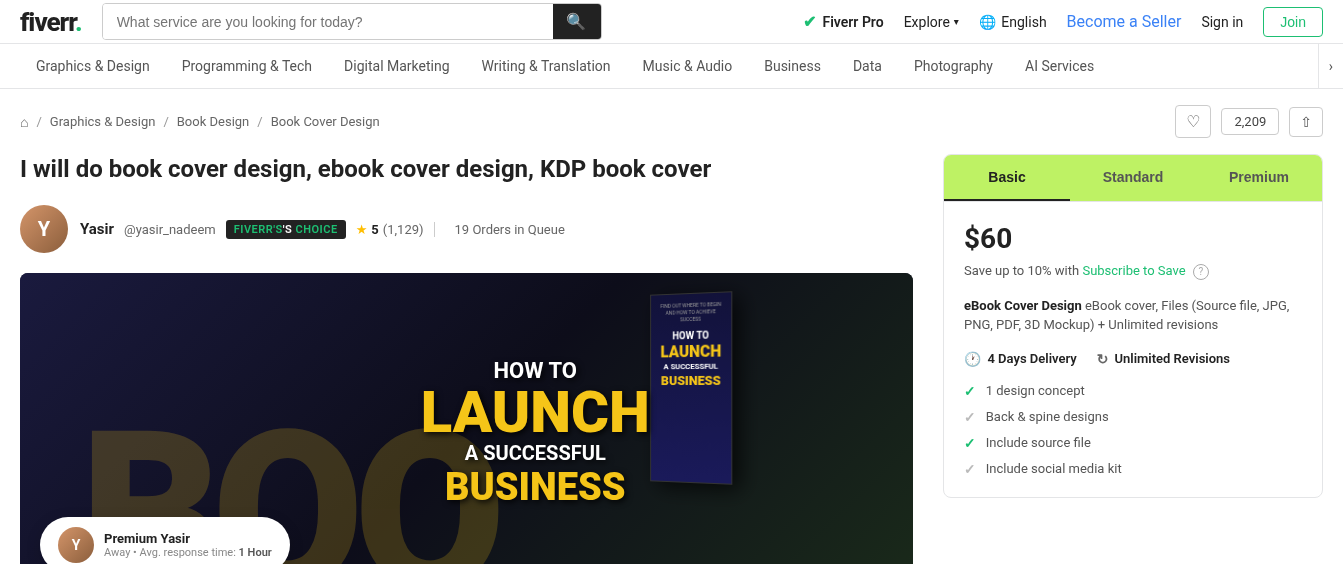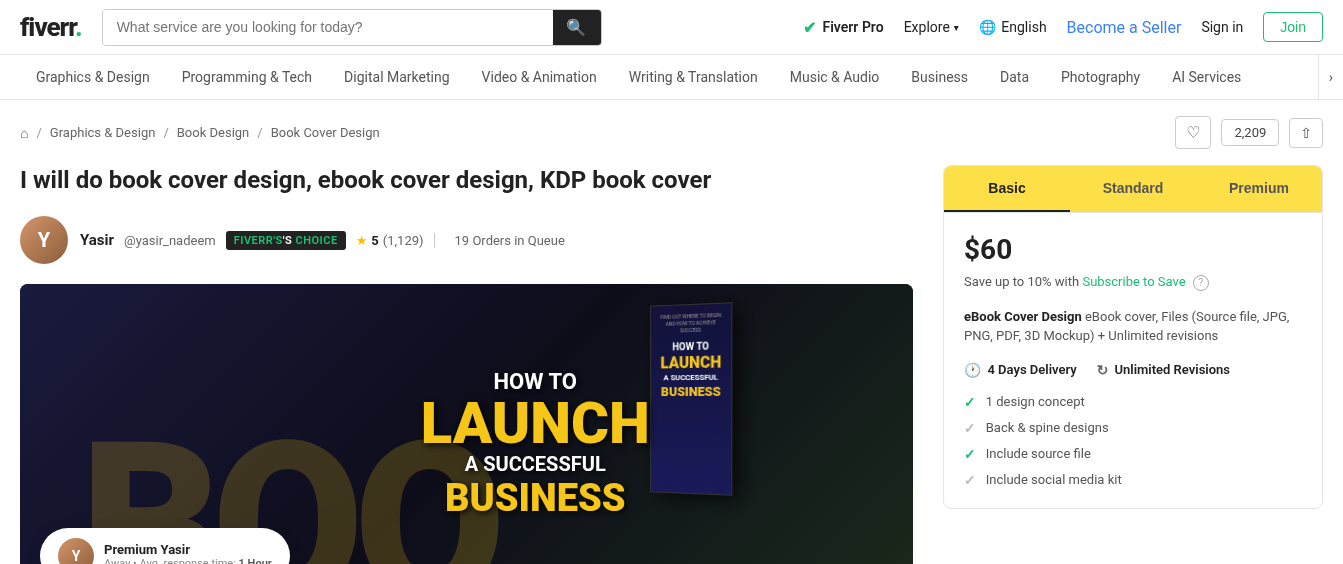--- a/index.html
+++ b/index.html
@@ -1,19 +1,19 @@
 <!DOCTYPE html>
 <html><head>
   <meta charset="utf-8">
   <style>
     * { margin: 0; padding: 0; box-sizing: border-box; }
     body { font-family: -apple-system, BlinkMacSystemFont, 'Segoe UI', Roboto, sans-serif; font-size: 14px; color: #222; background: #fff; overflow-x: hidden; }
 
     
-    .header { display: flex; align-items: center; padding: 0 20px; height: 55px; border-bottom: 1px solid #e4e5e7; gap: 20px; }
+    .header { display: flex; align-items: center; padding: 0 20px; height: 44px; border-bottom: 1px solid #e4e5e7; gap: 20px; }
     .logo { font-size: 26px; font-weight: 800; color: #1dbf73; letter-spacing: -1px; flex-shrink: 0; }
     .logo span { color: #222; }
     .search-bar { display: flex; flex: 1; max-width: 500px; border: 1px solid #ccc; border-radius: 4px; overflow: hidden; }
     .search-bar input { flex: 1; padding: 8px 14px; border: none; outline: none; font-size: 14px; color: #555; }
     .search-bar button { background: #222; color: #fff; border: none; padding: 8px 14px; cursor: pointer; font-size: 16px; }
     .header-nav { display: flex; align-items: center; gap: 20px; margin-left: auto; flex-shrink: 0; }
     .fiverr-pro { display: flex; align-items: center; gap: 6px; font-weight: 600; font-size: 14px; color: #222; }
     .pro-badge { color: #1dbf73; font-size: 16px; }
     .explore-btn { display: flex; align-items: center; gap: 4px; font-size: 14px; color: #222; cursor: pointer; }
     .chevron { font-size: 10px; }
@@ -68,21 +68,21 @@
     .popup-avatar { width: 36px; height: 36px; border-radius: 50%; background: linear-gradient(135deg, #d4956a, #8b5e3c); flex-shrink: 0; position: relative; display: flex; align-items: center; justify-content: center; font-size: 14px; color: #fff; font-weight: bold; }
     .popup-text { }
     .popup-name { font-weight: 700; font-size: 13px; color: #222; }
     .popup-status { font-size: 11px; color: #888; }
     .popup-status strong { font-weight: 600; color: #555; }
 
     
     .right-panel { width: 380px; flex-shrink: 0; }
     .pricing-card { border: 1px solid #e4e5e7; border-radius: 8px; overflow: hidden; }
     .pricing-tabs { display: flex; border-bottom: 1px solid #e4e5e7; }
-    .pricing-tab { flex: 1; padding: 14px; text-align: center; font-size: 14px; font-weight: 600; color: #555; cursor: pointer; background: #fde047; border: none; border-bottom: 2px solid transparent; }
+    .pricing-tab { flex: 1; padding: 14px; text-align: center; font-size: 14px; font-weight: 600; color: #555; cursor: pointer; background: #bef264; border: none; border-bottom: 2px solid transparent; }
     .pricing-tab.active { color: #222; border-bottom: 2px solid #222; }
     .pricing-body { padding: 20px; }
     .price { font-size: 28px; font-weight: 700; color: #222; margin-bottom: 8px; }
     .save-text { font-size: 13px; color: #555; margin-bottom: 16px; }
     .save-text a { color: #1dbf73; font-weight: 400; text-decoration: none; }
     .save-text .help { color: #aaa; margin-left: 4px; cursor: pointer; }
     .desc-bold { font-weight: 700; color: #222; }
     .desc-text { font-size: 13px; color: #555; margin-bottom: 16px; line-height: 1.5; }
     .delivery-row { display: flex; align-items: center; gap: 20px; margin-bottom: 16px; font-size: 13px; font-weight: 600; color: #222; }
     .delivery-item { display: flex; align-items: center; gap: 6px; }
@@ -123,21 +123,20 @@
     <span class="become-seller">Become a Seller</span>
     <span class="sign-in">Sign in</span>
     <button class="join-btn">Join</button>
   </nav>
 </header>
 
 <nav class="nav-bar">
   <span class="nav-item">Graphics &amp; Design</span>
   <span class="nav-item">Programming &amp; Tech</span>
   <span class="nav-item">Digital Marketing</span>
-  <span class="nav-item">Video &amp; Animation</span>
   <span class="nav-item">Writing &amp; Translation</span>
   <span class="nav-item">Music &amp; Audio</span>
   <span class="nav-item">Business</span>
   <span class="nav-item">Data</span>
   <span class="nav-item">Photography</span>
   <span class="nav-item">AI Services</span>
   <span class="nav-arrow">›</span>
 </nav>
 
 <div class="breadcrumb-bar">

